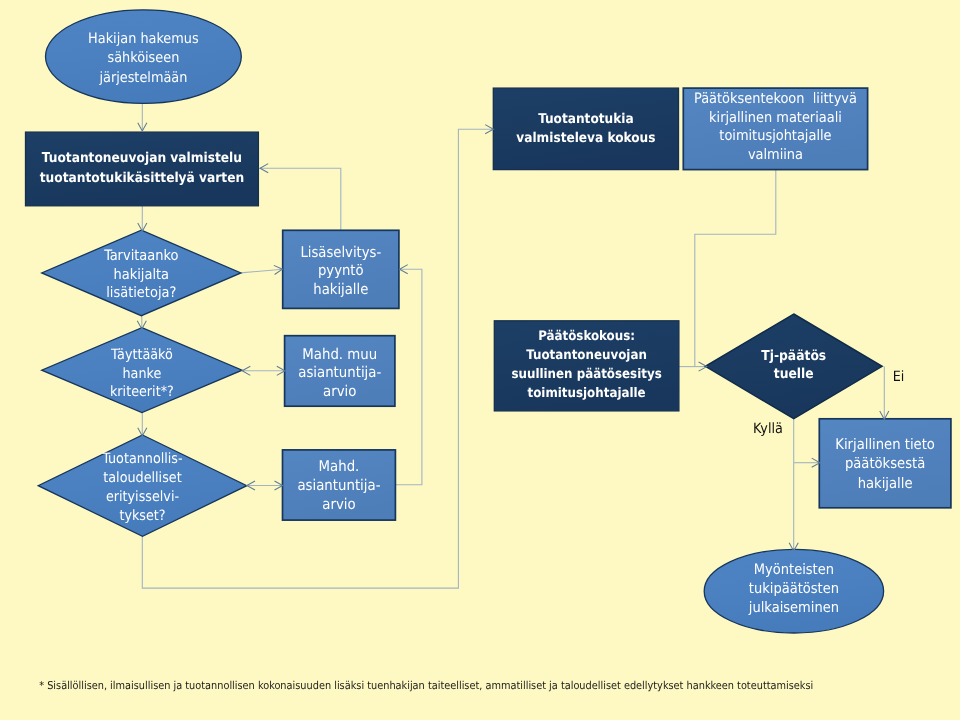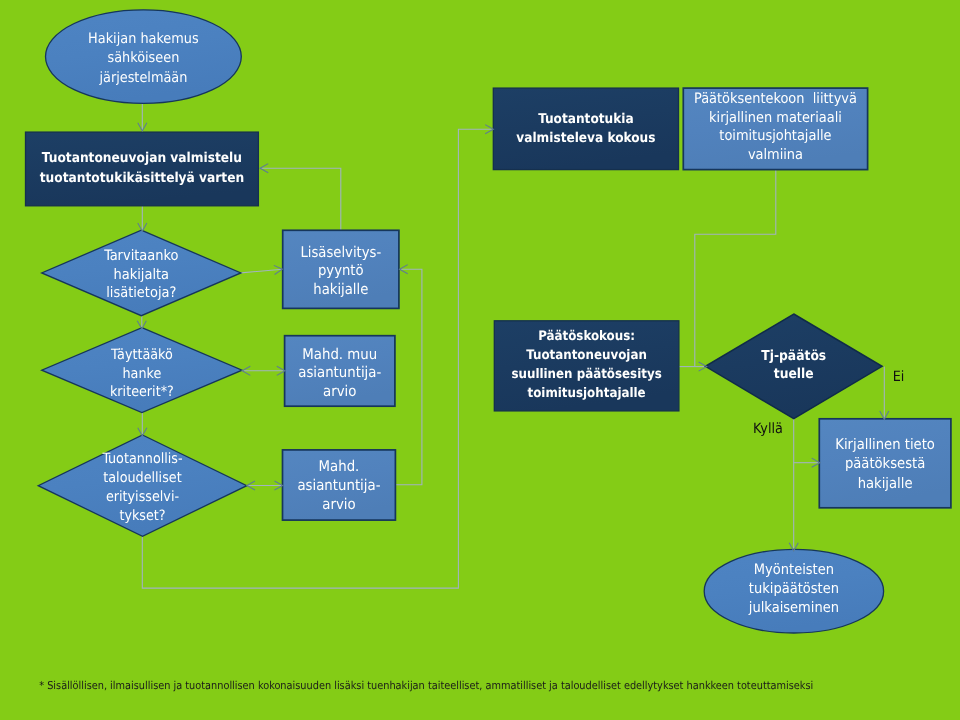--- a/index.html
+++ b/index.html
@@ -1,20 +1,20 @@
 <!DOCTYPE html>
 <html><head>
 <meta charset="utf-8">
 <title>Tuotantotuki-prosessikaavio</title>
 <style>
   html,body{margin:0;padding:0;background:#ffffff;}
   body{width:960px;height:720px;overflow:hidden;
        font-family:"DejaVu Sans Condensed","DejaVu Sans",sans-serif;
        -webkit-font-smoothing:antialiased;}
-  #stage{position:relative;width:960px;height:720px;background:#84cc16;}
+  #stage{position:relative;width:960px;height:720px;background:#fef9c3;}
   svg#chart{position:absolute;left:0;top:0;width:960px;height:720px;display:block;
              opacity:0.999;transform:translateZ(0);}
   .shape-dark{fill:url(#gradDark);stroke:#15304F;stroke-width:1.3;}
   .shape-mid{fill:url(#gradMid);stroke:#16365C;stroke-width:1.7;}
   .shape-light{fill:url(#gradLight);stroke:#16365C;stroke-width:1.3;}
   .diamond-dark{fill:url(#gradDark);stroke:#102B4A;stroke-width:1.5;}
   svg text{-webkit-font-smoothing:antialiased;text-rendering:geometricPrecision;}
   .nlabel{fill:#FFFFFF;text-anchor:middle;dominant-baseline:middle;white-space:pre;}
   .nlabel.bold{font-weight:bold;}
   .conn{fill:none;stroke:#A2B4C2;stroke-width:1.1;}

